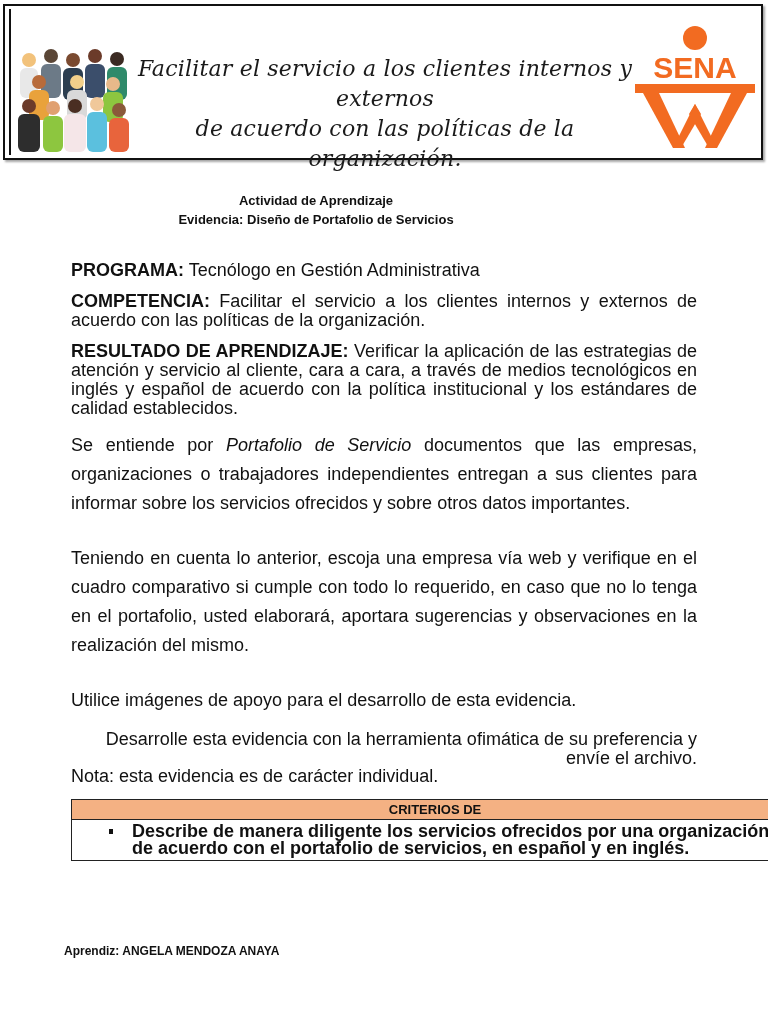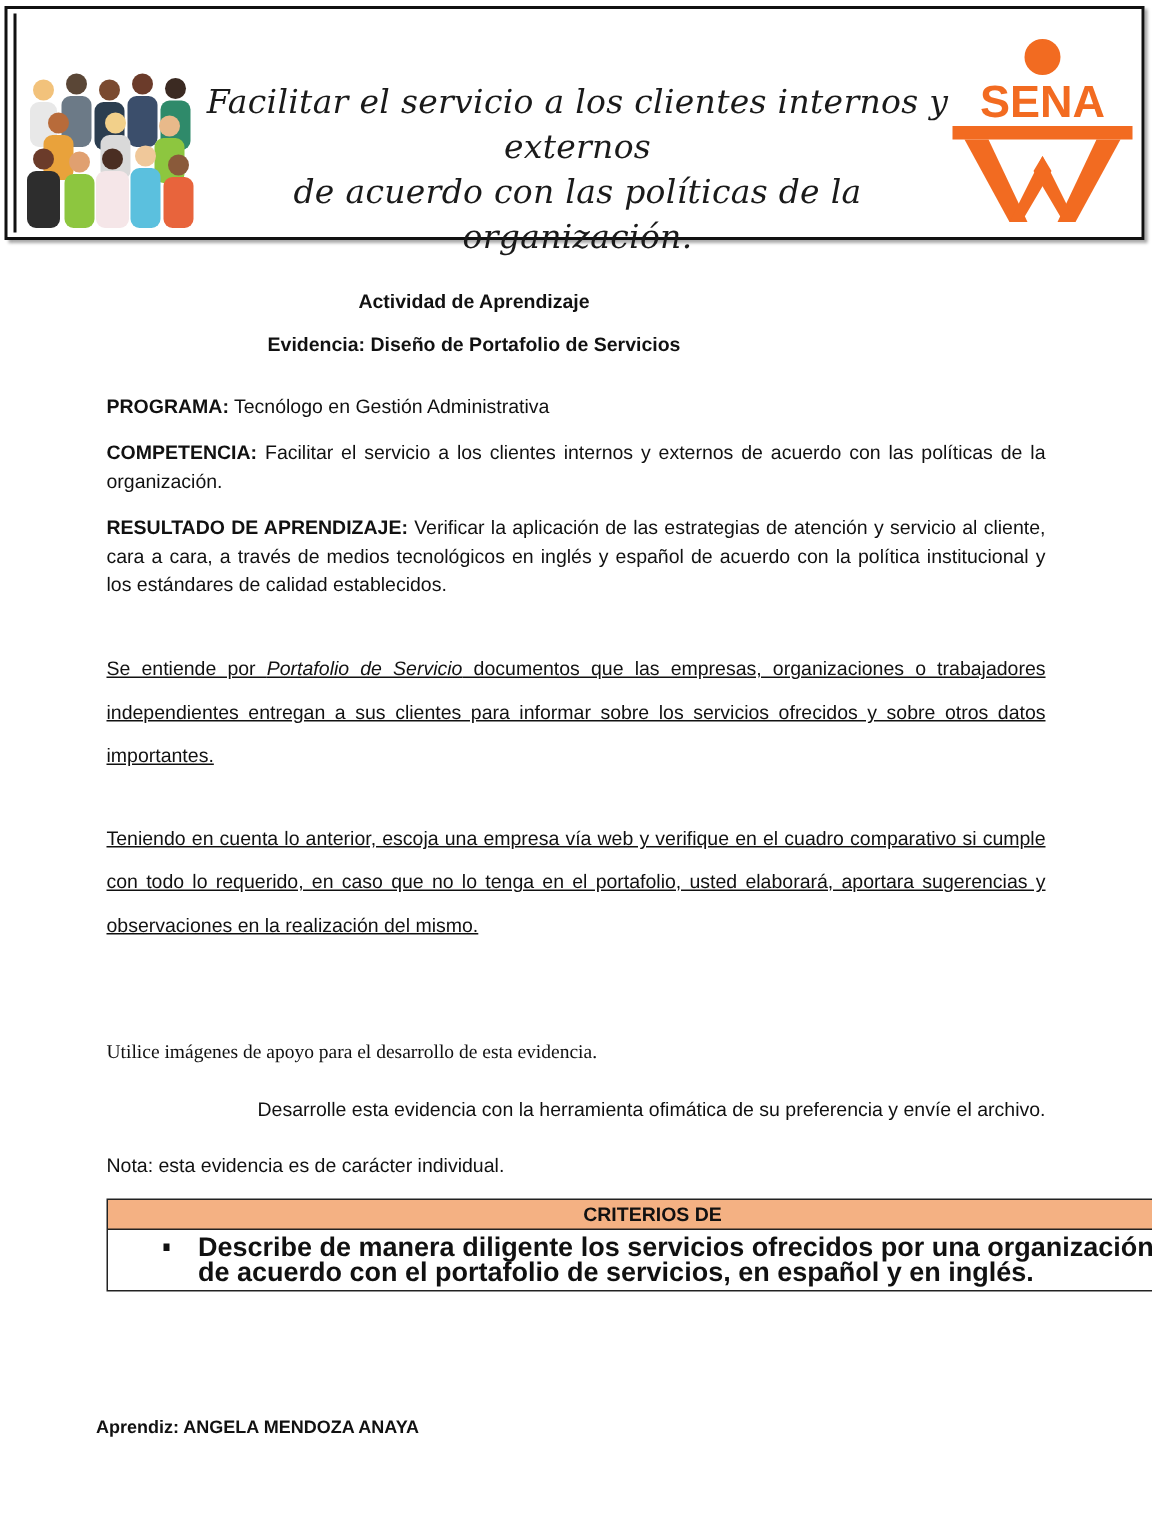--- a/index.html
+++ b/index.html
@@ -12,26 +12,26 @@
             box-shadow: 2px 2px 2px rgba(0,0,0,0.35); padding-left: 31px; }
   .banner-inner { position: absolute; left: 4px; top: 3px; right: 4px; bottom: 3px;
                   border-left: 2px solid #111; }
   .people { position: absolute; left: 10px; top: 40px; width: 118px; height: 108px; }
   .banner-quote { position: absolute; left: 130px; top: 48px; width: 500px; text-align: center;
                   font-family: "DejaVu Serif", serif; font-style: italic; font-size: 22px;
                   line-height: 30px; color: #1a1a1a; letter-spacing: 0.2px; }
   .sena-logo { position: absolute; left: 628px; top: 18px; width: 124px; height: 128px; }
 
   
-  .doc { position: absolute; left: 71px; width: 626px; font-size: 13px; line-height: 19px; }
+  .doc { position: absolute; left: 71px; width: 626px; font-size: 18px; line-height: 19px; }
   .heading { position: absolute; left: 0; width: 632px; text-align: center; font-weight: bold;
              font-size: 13px; line-height: 19px; }
   .label { font-weight: bold; }
   .justify { text-align: justify; }
-  .para-wide { line-height: 29px; text-align: justify; text-decoration: underline; }
+  .para-wide { line-height: 29px; text-align: justify; }
 
   
   .criteria { position: absolute; left: 71px; top: 799px; width: 728px; border: 1px solid #222;
               box-sizing: border-box; }
   .criteria-header { background: #f4b183; text-align: center; font-weight: bold; font-size: 13px;
                      line-height: 17px; padding: 1px 0 1px 0; border-bottom: 1px solid #222; }
   .criteria-row { position: relative; font-size: 18px; line-height: 17px; padding: 3px 8px 3px 60px; font-weight: bold; }
   .bullet { position: absolute; left: 37px; top: 9px; width: 4px; height: 5px; background: #111; }
 
   .signature { position: absolute; left: 64px; top: 942px; font-weight: bold; font-size: 12px;
@@ -111,41 +111,41 @@
     <text x="62" y="54" text-anchor="middle" font-family="Liberation Sans, sans-serif" font-weight="bold" font-size="30" fill="#f26b21">SENA</text>
     <rect x="2" y="60" width="120" height="9" fill="#f26b21"></rect>
     <polygon points="10,69 26,69 52,124 40,124" fill="#f26b21"></polygon>
     <polygon points="114,69 98,69 72,124 84,124" fill="#f26b21"></polygon>
     <polygon points="62,80 68,90 48,124 40,124" fill="#f26b21"></polygon>
     <polygon points="62,80 56,90 76,124 84,124" fill="#f26b21"></polygon>
   </svg>
 </div>
 
 <div class="heading" style="top:191px;">Actividad de Aprendizaje</div>
-<div class="heading" style="top:220px;">Evidencia: Diseño de Portafolio de Servicios</div>
+<div class="heading" style="top:210px;">Evidencia: Diseño de Portafolio de Servicios</div>
 
 <div class="doc" style="top:261px;">
   <span class="label">PROGRAMA:</span><span> Tecnólogo en Gestión Administrativa</span>
 </div>
 
 <div class="doc justify" style="top:292px;">
   <span class="label">COMPETENCIA:</span><span> Facilitar el servicio a los clientes internos y externos de acuerdo con las políticas de la organización.</span>
 </div>
 
 <div class="doc justify" style="top:342px;">
   <span class="label">RESULTADO DE APRENDIZAJE:</span><span> Verificar la aplicación de las estrategias de atención y servicio al cliente, cara a cara, a través de medios tecnológicos en inglés y español de acuerdo con la política institucional y los estándares de calidad establecidos.</span>
 </div>
 
 <div class="doc para-wide" style="top:431px;">
   <span>Se entiende por </span><em>Portafolio de Servicio</em><span> documentos que las empresas, organizaciones o trabajadores independientes entregan a sus clientes para informar sobre los servicios ofrecidos y sobre otros datos importantes.</span>
 </div>
 
 <div class="doc para-wide" style="top:544px;">Teniendo en cuenta lo anterior, escoja una empresa vía web y verifique en el cuadro comparativo si cumple con todo lo requerido, en caso que no lo tenga en el portafolio, usted elaborará, aportara sugerencias y observaciones en la realización del mismo.</div>
 
-<div class="doc" style="top:691px;font-family:Liberation Serif, serif;">Utilice imágenes de apoyo para el desarrollo de esta evidencia.</div>
+<div class="doc" style="top:691px;">Utilice imágenes de apoyo para el desarrollo de esta evidencia.</div>
 <div class="doc" style="top:730px;text-align:right;">Desarrolle esta evidencia con la herramienta ofimática de su preferencia y envíe el archivo.</div>
 <div class="doc" style="top:767px;">Nota: esta evidencia es de carácter individual.</div>
 
 <div class="criteria">
   <div class="criteria-header">
     <div>CRITERIOS DE</div>
   </div>
   <div class="criteria-row">
     <span class="bullet"></span>
     <span>Describe de manera diligente los servicios ofrecidos por una organización, de acuerdo con el portafolio de servicios, en español y en inglés.</span>

